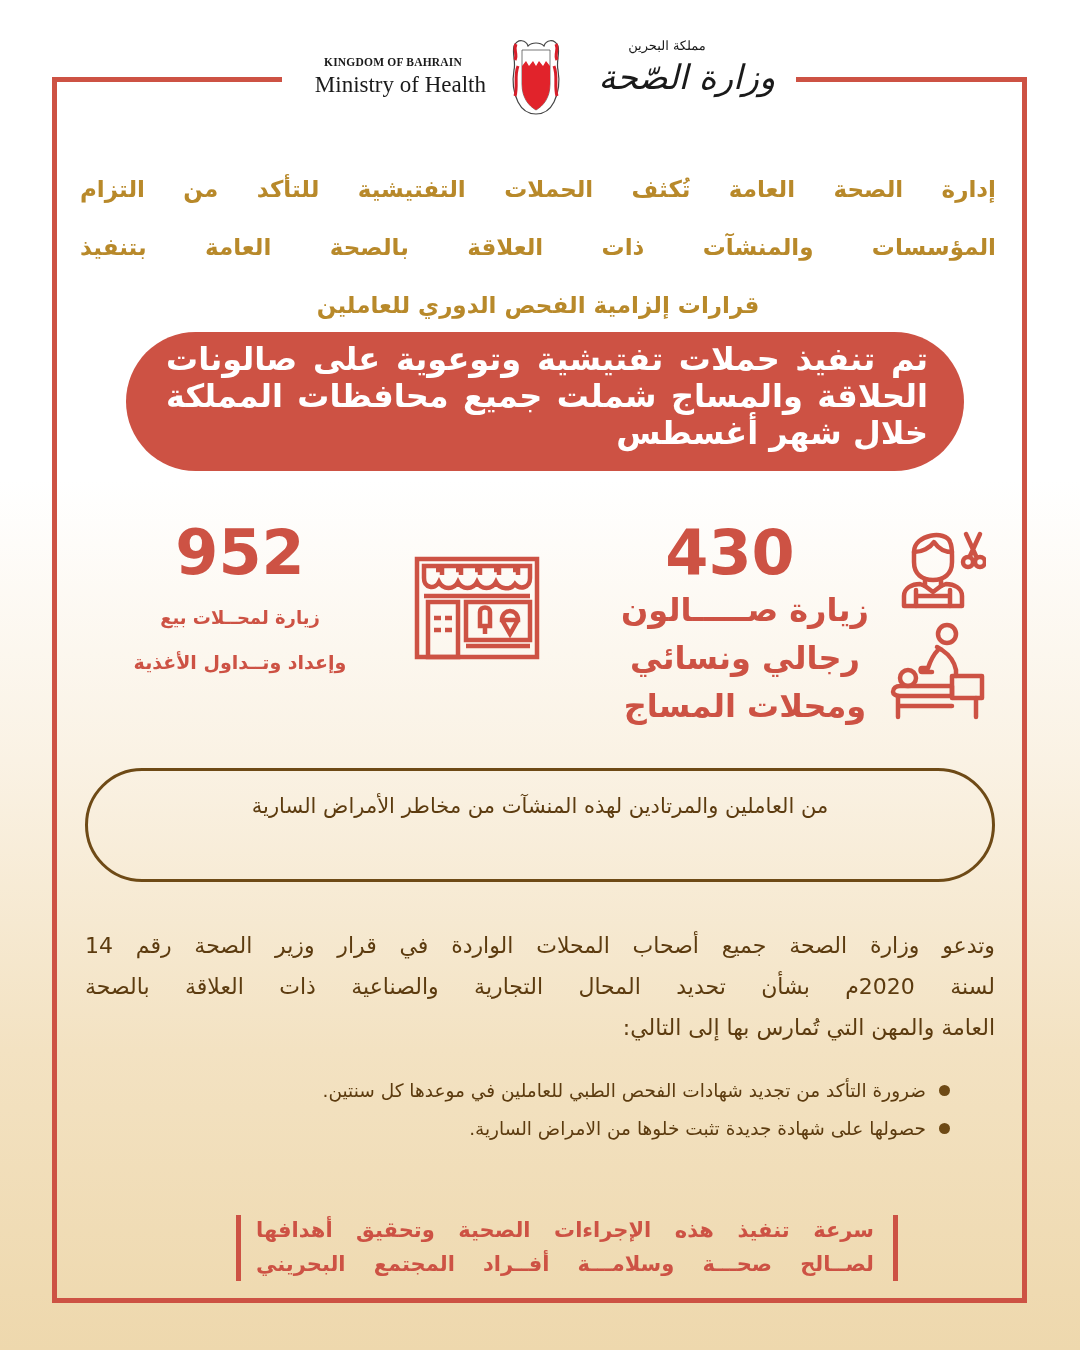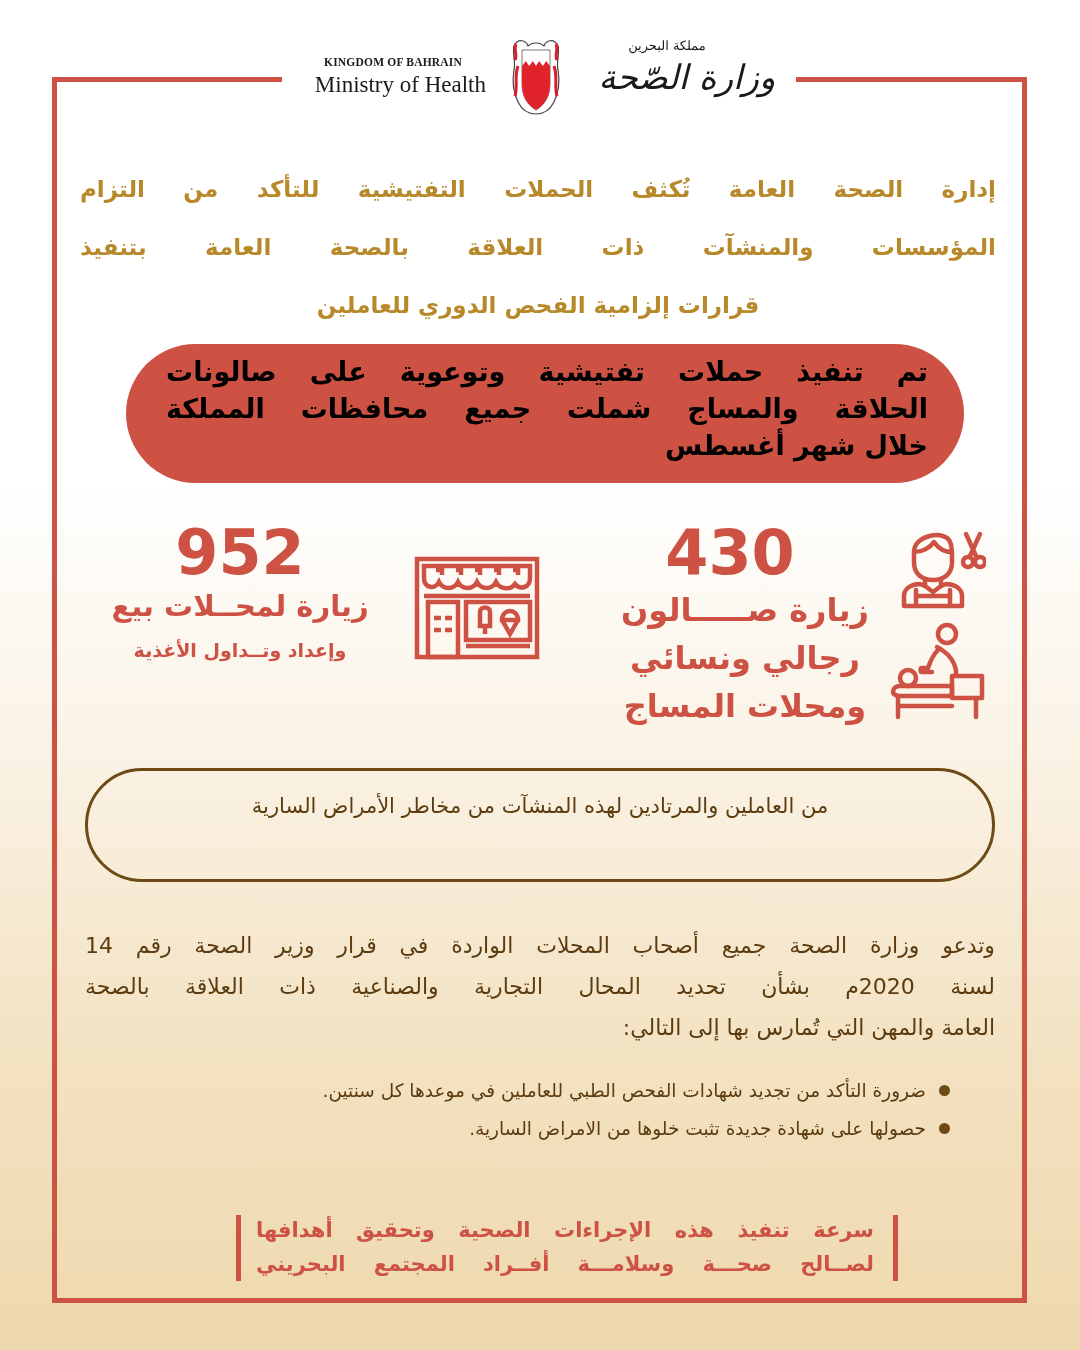--- a/index.html
+++ b/index.html
@@ -20,31 +20,31 @@
   .en-ministry { font-size:23px; margin-top:4px; }
   .emblem { position:absolute; left:228px; top:2px; width:52px; height:80px; }
   .ar-block { position:absolute; left:300px; top:4px; width:210px; height:82px; direction:rtl; text-align:center; font-family:"DejaVu Serif", serif; color:#1a1a1a; }
   .ar-kingdom { font-size:13px; margin-right:40px; }
   .ar-ministry { font-size:34px; font-style:italic; margin-top:4px; letter-spacing:1px; }
 
   .title { position:absolute; left:80px; top:160px; width:916px; direction:rtl; text-align:center; color:#b8892a; font-weight:bold; font-size:23px; line-height:58px; }
   .title .l { display:block; text-align:justify; text-align-last:justify; }
   .title .c { display:block; text-align:center; }
 
-  .banner { position:absolute; left:126px; top:332px; width:838px; height:139px; background:#cd5244; border-radius:70px; direction:rtl; color:#000000; font-weight:bold; font-size:27px; line-height:37px; box-sizing:border-box; padding:9px 36px 0 40px;margin-top:12px; }
+  .banner { position:absolute; left:126px; top:332px; width:838px; height:139px; background:#cd5244; border-radius:70px; direction:rtl; color:#ffffff; font-weight:bold; font-size:32px; line-height:37px; box-sizing:border-box; padding:9px 36px 0 40px; }
   .banner .l { display:block; text-align:justify; text-align-last:justify; padding:0 0 0 0; }
   .banner .c { display:block; text-align:right; }
 
   .stat { position:absolute; direction:rtl; color:#cd5244; font-weight:bold; text-align:center; }
   .stat-num { font-size:62px; line-height:62px; font-family:"DejaVu Sans", sans-serif; }
   .stat-salon { left:600px; top:522px; width:290px; }
   .stat-salon .stat-num { margin-right:30px; }
   .stat-salon .lbl { font-size:32px; line-height:44px; margin-top:4px; }
   .stat-food { left:85px; top:522px; width:310px; }
-  .stat-food .lbl1 { font-size:29px; line-height:40px; margin-top:2px; }
+  .stat-food .lbl1 { font-size:18px; line-height:40px; margin-top:14px; }
   .stat-food .lbl2 { font-size:19px; line-height:36px; margin-top:6px; }
 
   .icon { position:absolute; }
   .ic-barber { left:896px; top:522px; width:90px; height:88px; }
   .ic-massage { left:890px; top:620px; width:95px; height:100px; }
   .ic-shop { left:414px; top:556px; width:126px; height:104px; }
 
   .aim { position:absolute; left:85px; top:768px; width:910px; height:114px; border:3px solid #6e4a16; border-radius:58px; box-sizing:border-box; direction:rtl; color:#5c3b0f; font-size:21px; text-align:center; padding-top:14px; line-height:42px; }
   .aim .l { display:block; }
 

